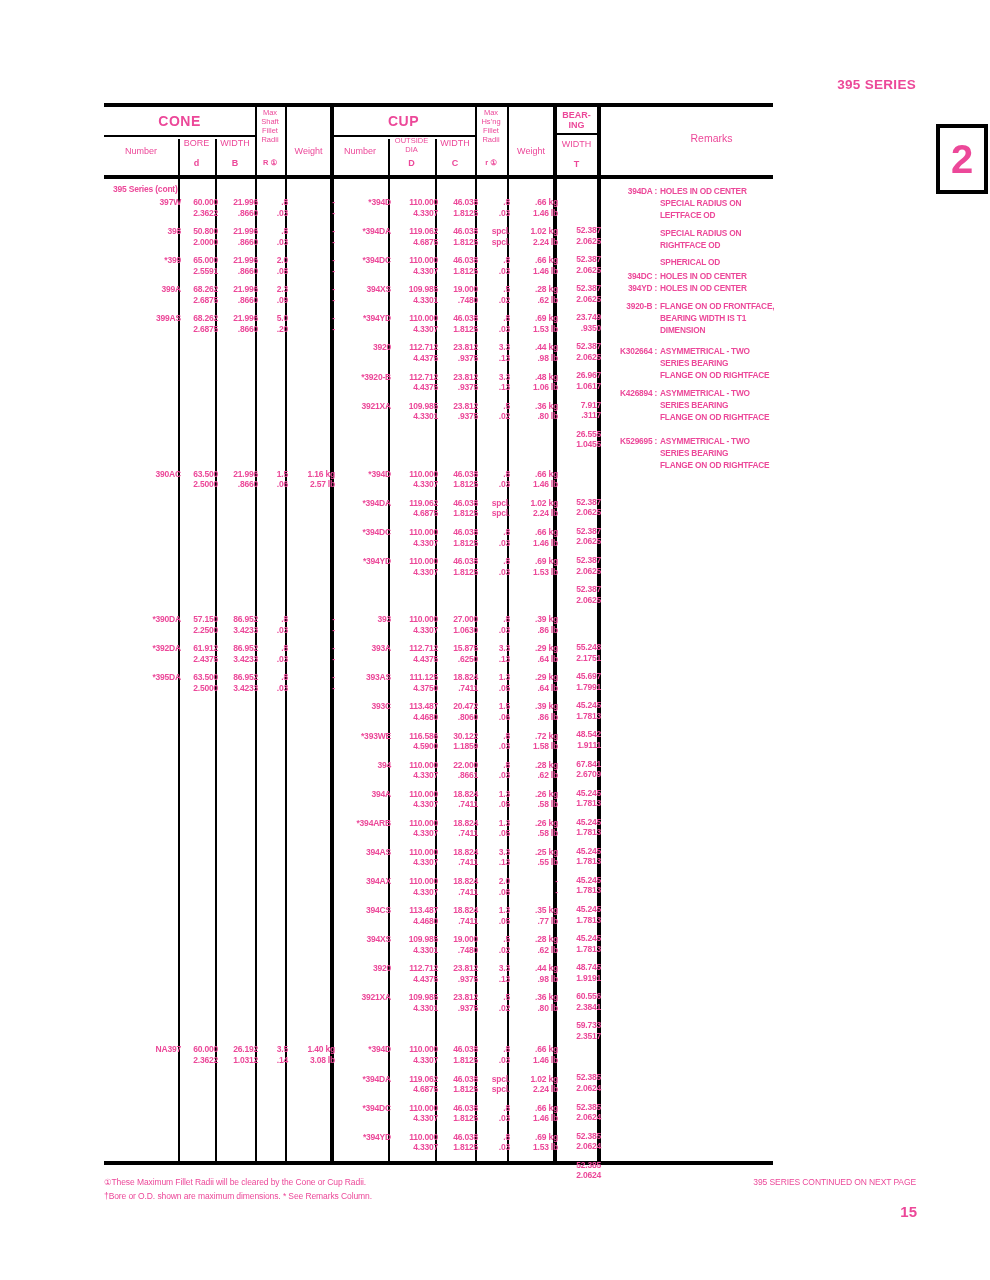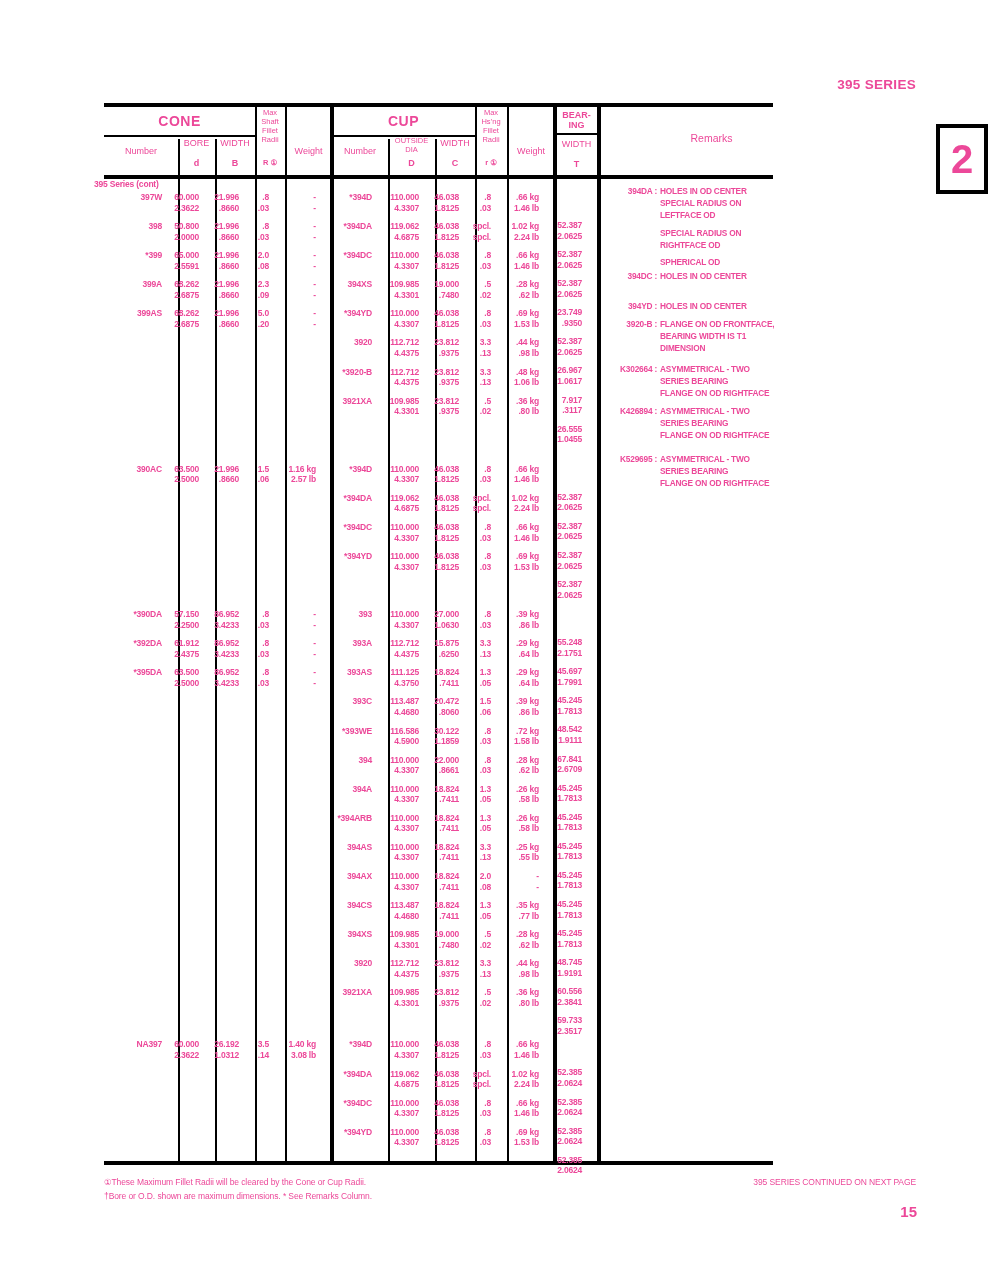--- a/index.html
+++ b/index.html
@@ -25,21 +25,21 @@
   #thead { position:absolute; left:104px; top:107px; width:669px; height:68px; }
   .hcell { position:absolute; text-align:center; }
   .big { font-size:14px; font-weight:bold; letter-spacing:0.5px; }
   .h9  { font-size:9px; }
   .h9b { font-size:9px; font-weight:bold; }
   .h75 { font-size:7.5px; line-height:9px; }
   .h75b{ font-size:7.5px; font-weight:bold; }
   .hrem{ font-size:10.5px; }
 
   
-  #tbody { position:absolute; left:92px; top:179px; width:669px; }
+  #tbody { position:absolute; left:111px; top:179px; width:669px; padding-top:5px; }
   #section-label {
     font-size:8.5px; font-weight:bold; height:13px; padding-left:2px;
     letter-spacing:-0.2px; white-space:nowrap;
   }
   .trow { display:flex; height:29.1px; }
   .cell { text-align:right; padding-right:4px; font-weight:bold; letter-spacing:-0.2px; }
   .cell div { font-size:8.5px; line-height:10.6px; white-space:nowrap; }
   .c1{width:74px;} .c2{width:37px;} .c3{width:40px;} .c4{width:30px;} .c5{width:47px;}
   .c6{width:56px;} .c7{width:47px;} .c8{width:40px;} .c9{width:32px;} .c10{width:48px;}
   .c11{width:43px;margin-top:28px;}
@@ -1536,21 +1536,21 @@
         <div class="rlines">
           <div>SPHERICAL OD</div>
         </div>
       </div>
       <div class="rgroup" style="margin-top: 2px;">
         <div class="rlabel">394DC :</div>
         <div class="rlines">
           <div>HOLES IN OD CENTER</div>
         </div>
       </div>
-      <div class="rgroup" style="margin-top: 18px;">
+      <div class="rgroup" style="">
         <div class="rlabel">394YD :</div>
         <div class="rlines">
           <div>HOLES IN OD CENTER</div>
         </div>
       </div>
       <div class="rgroup" style="margin-top: 6px;">
         <div class="rlabel">3920-B :</div>
         <div class="rlines">
           <div>FLANGE ON OD FRONTFACE,</div>
           <div>BEARING WIDTH IS T1</div>

